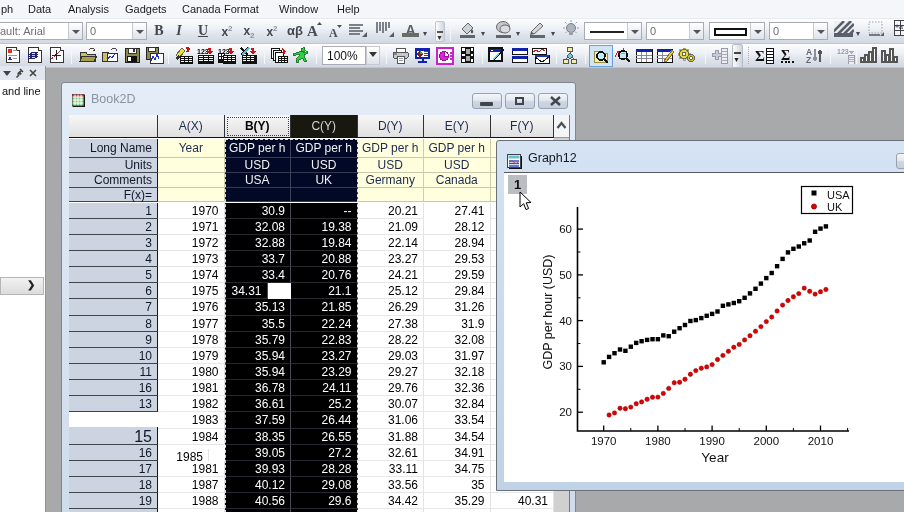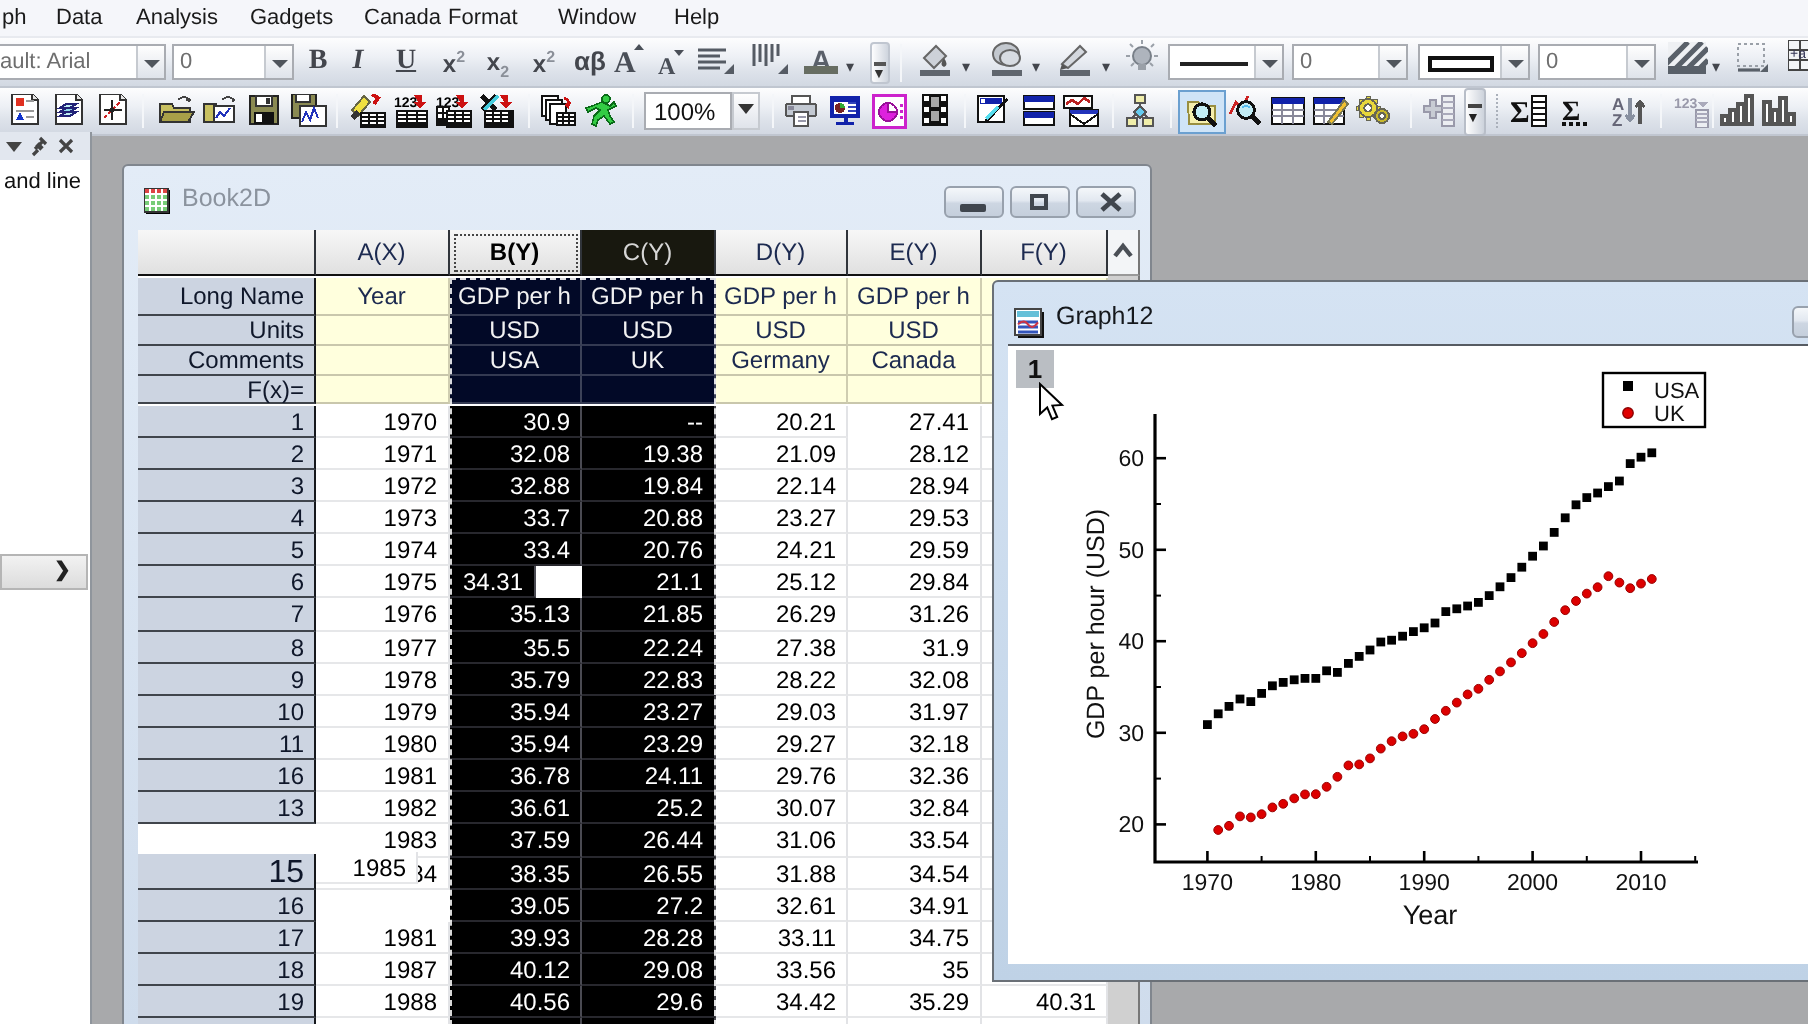--- a/index.html
+++ b/index.html
@@ -618,21 +618,21 @@
 <div class="dc" style="left:355px;top:297.4px;width:66.5px;height:16.15px;line-height:16.15px">33.54</div>
 <div class="dc" style="left:421.5px;top:297.4px;width:63.5px;height:16.15px;line-height:16.15px">37.06</div>
 <div class="rh" style="top:313.6px;height:16.15px;line-height:16.15px;font-size:16px">15</div>
 <div class="dc" style="left:89px;top:313.6px;width:66.5px;height:16.15px;line-height:16.15px">1984</div>
 <div class="dc sel" style="left:155.5px;top:313.6px;width:66.5px;height:16.15px;line-height:16.15px">38.35</div>
 <div class="dc sel" style="left:222px;top:313.6px;width:66.5px;height:16.15px;line-height:16.15px">26.55</div>
 <div class="dc" style="left:288.5px;top:313.6px;width:66.5px;height:16.15px;line-height:16.15px">31.88</div>
 <div class="dc" style="left:355px;top:313.6px;width:66.5px;height:16.15px;line-height:16.15px">34.54</div>
 <div class="dc" style="left:421.5px;top:313.6px;width:63.5px;height:16.15px;line-height:16.15px">37.63</div>
 <div class="rh" style="top:329.8px;height:16.15px;line-height:16.15px;font-size:12px">16</div>
-<div class="dc" style="left:89px;top:311px;width:51px;height:16.15px;line-height:16.15px">1985</div>
+<div class="dc" style="left:89px;top:334px;width:51px;height:16.15px;line-height:16.15px">1985</div>
 <div class="dc sel" style="left:155.5px;top:329.8px;width:66.5px;height:16.15px;line-height:16.15px">39.05</div>
 <div class="dc sel" style="left:222px;top:329.8px;width:66.5px;height:16.15px;line-height:16.15px">27.2</div>
 <div class="dc" style="left:288.5px;top:329.8px;width:66.5px;height:16.15px;line-height:16.15px">32.61</div>
 <div class="dc" style="left:355px;top:329.8px;width:66.5px;height:16.15px;line-height:16.15px">34.91</div>
 <div class="dc" style="left:421.5px;top:329.8px;width:63.5px;height:16.15px;line-height:16.15px">38.45</div>
 <div class="rh" style="top:345.9px;height:16.15px;line-height:16.15px;font-size:12px">17</div>
 <div class="dc" style="left:89px;top:345.9px;width:66.5px;height:16.15px;line-height:16.15px">1981</div>
 <div class="dc sel" style="left:155.5px;top:345.9px;width:66.5px;height:16.15px;line-height:16.15px">39.93</div>
 <div class="dc sel" style="left:222px;top:345.9px;width:66.5px;height:16.15px;line-height:16.15px">28.28</div>
 <div class="dc" style="left:288.5px;top:345.9px;width:66.5px;height:16.15px;line-height:16.15px">33.11</div>

